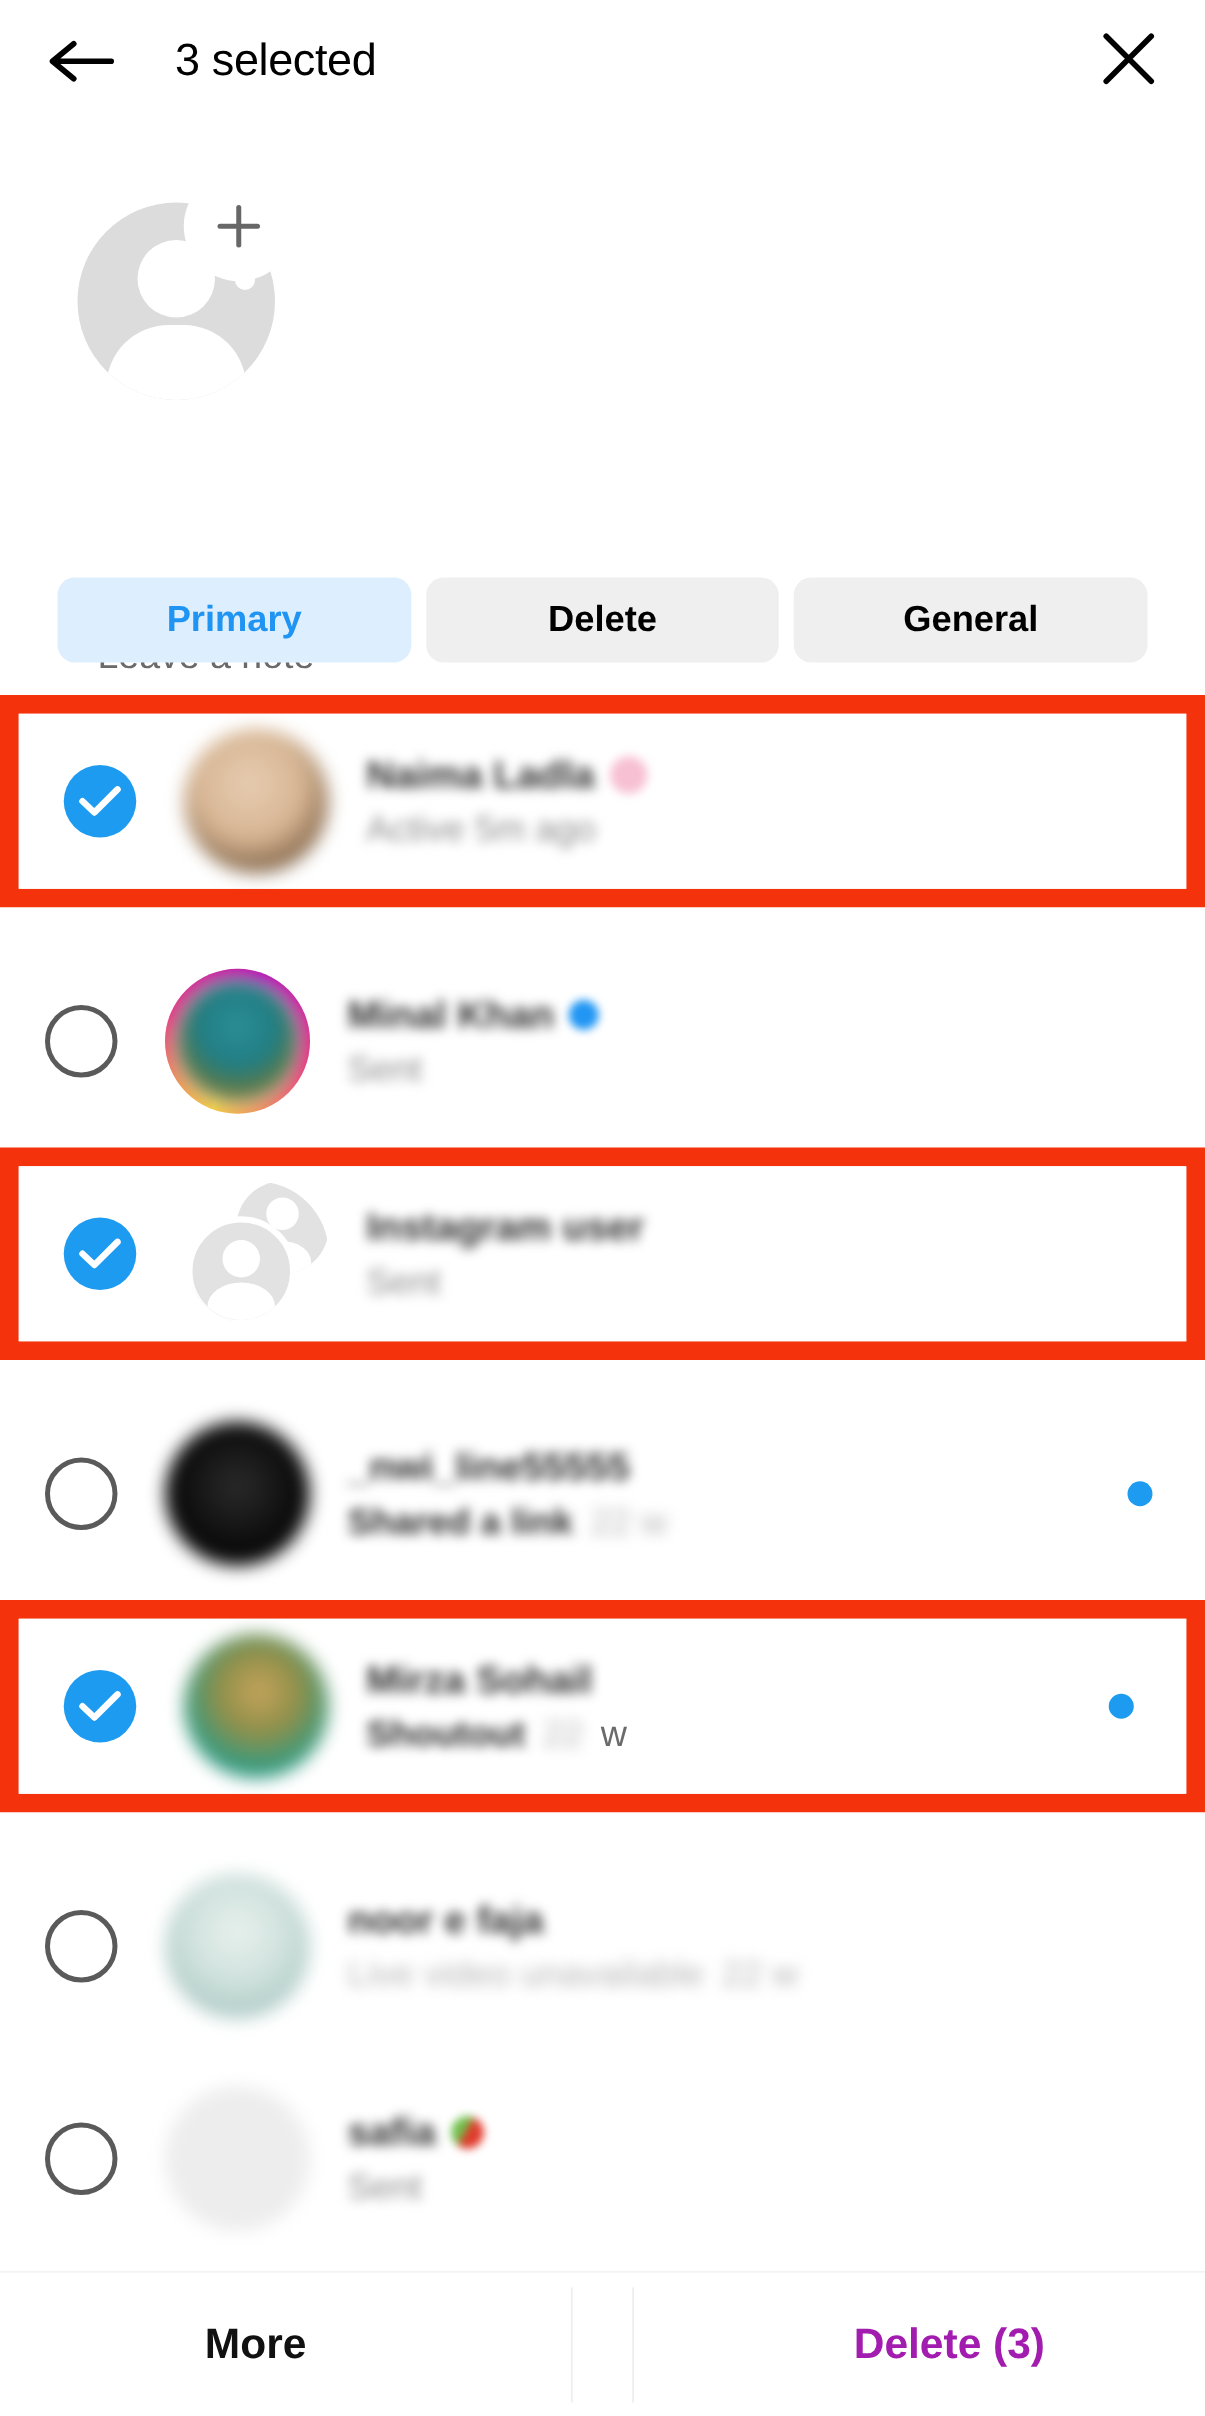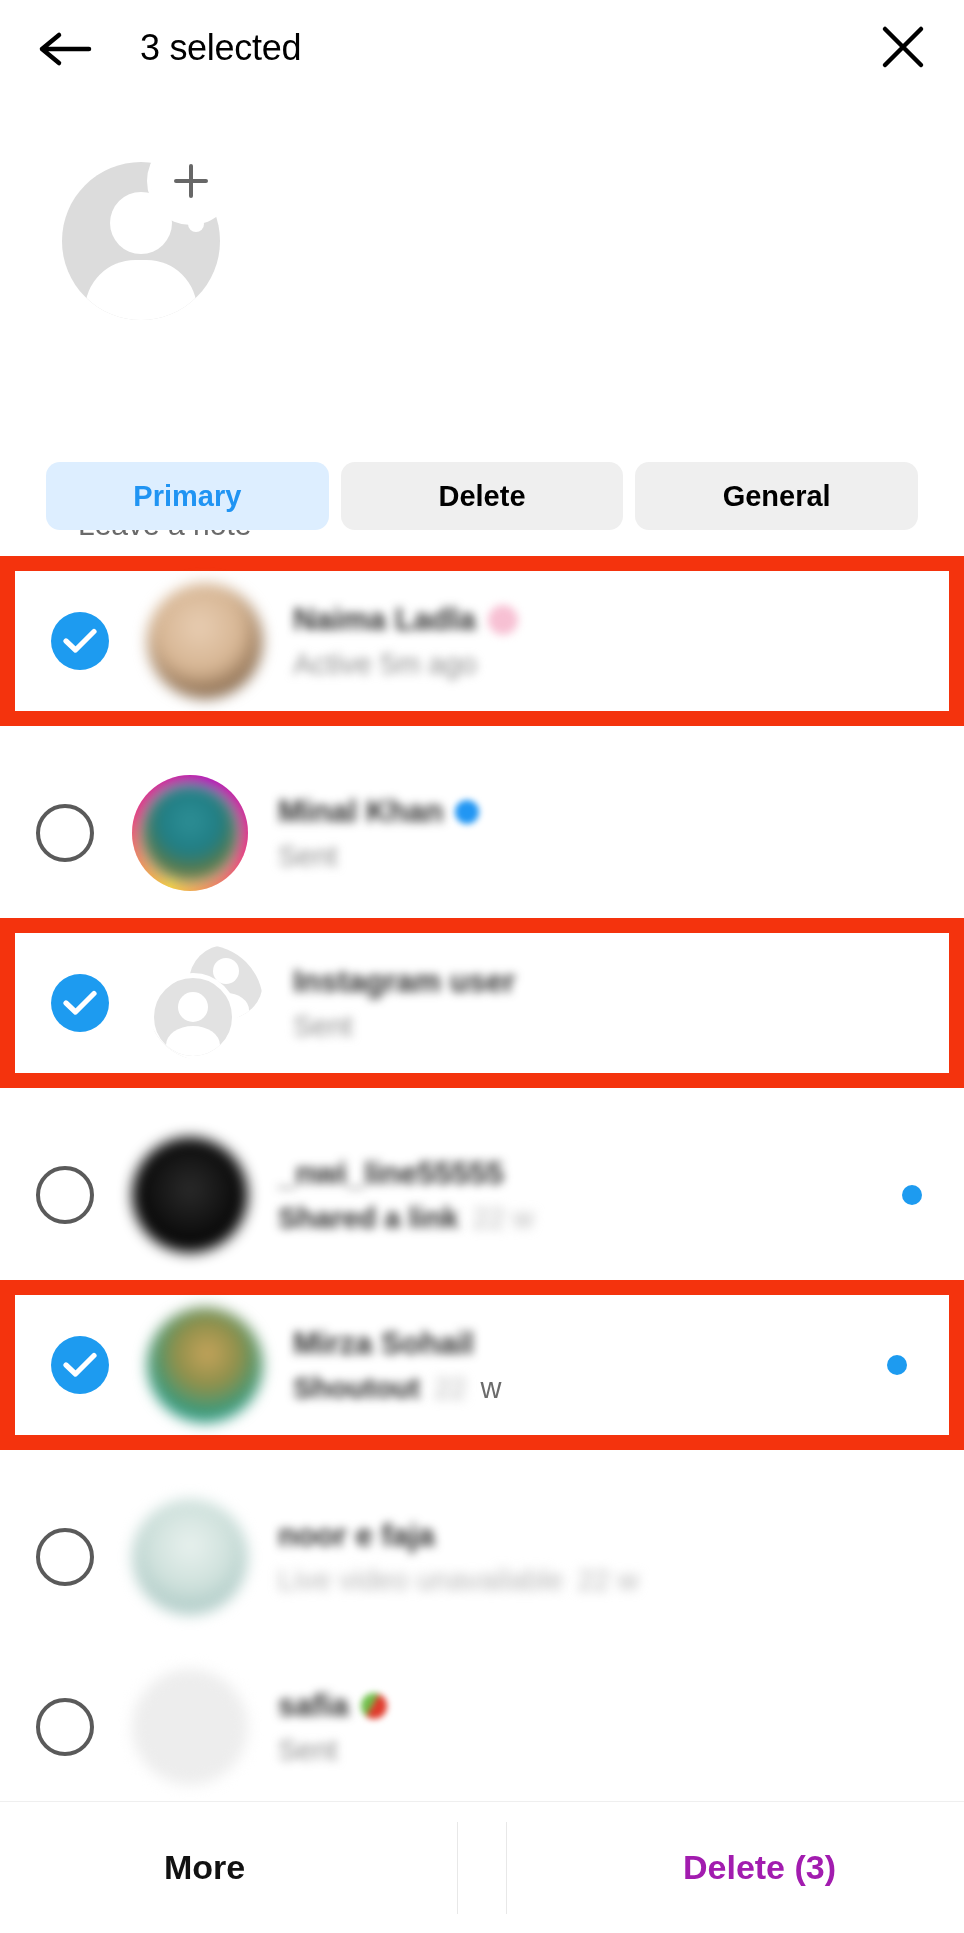--- a/index.html
+++ b/index.html
@@ -172,21 +172,21 @@
   .sub.faint { filter: blur(5.4px); color:#b6b6b6; }
   .sub.sharp { filter: none; color:#6b6b6b; font-weight:400; }
 
   .unread-dot {
     position:absolute; right: 42px; top: 50%; transform: translateY(-50%);
     width: 20px; height: 20px; border-radius: 50%; background:#1d9bf0;
   }
 
   
   .bottom-bar {
-    position:absolute; left:0; bottom:0; width: 964px; height: 132px;
+    position:absolute; left:0; bottom:0; width: 964px; height: 116px;
     display:flex; align-items:center; border-top: 1px solid #efefef; background:#fff;gap:48px;
   }
   .bottom-btn {
     flex:1; height: 100%; display:flex; align-items:center; justify-content:center;
     font-size: 34px; font-weight: 700;
   }
   .bottom-btn.more { color:#111; }
   .bottom-btn.reply { color:#bdbdbd; }
   .bottom-btn.delete { color:#a21caf; }
   .vdiv { width:1px; height: 92px; background:#e8e8e8; }

